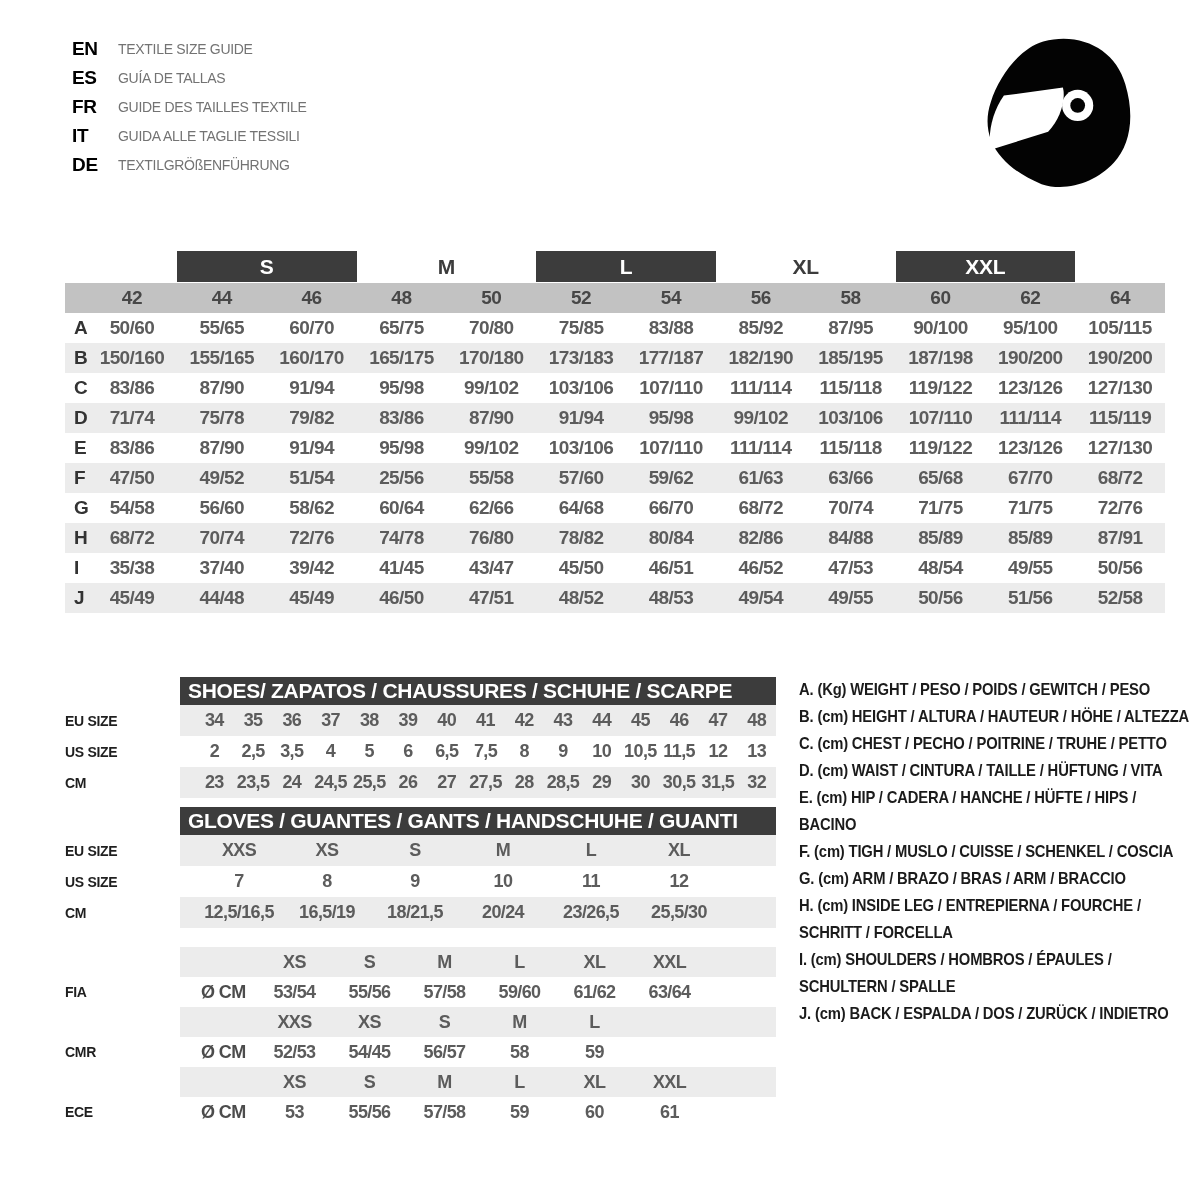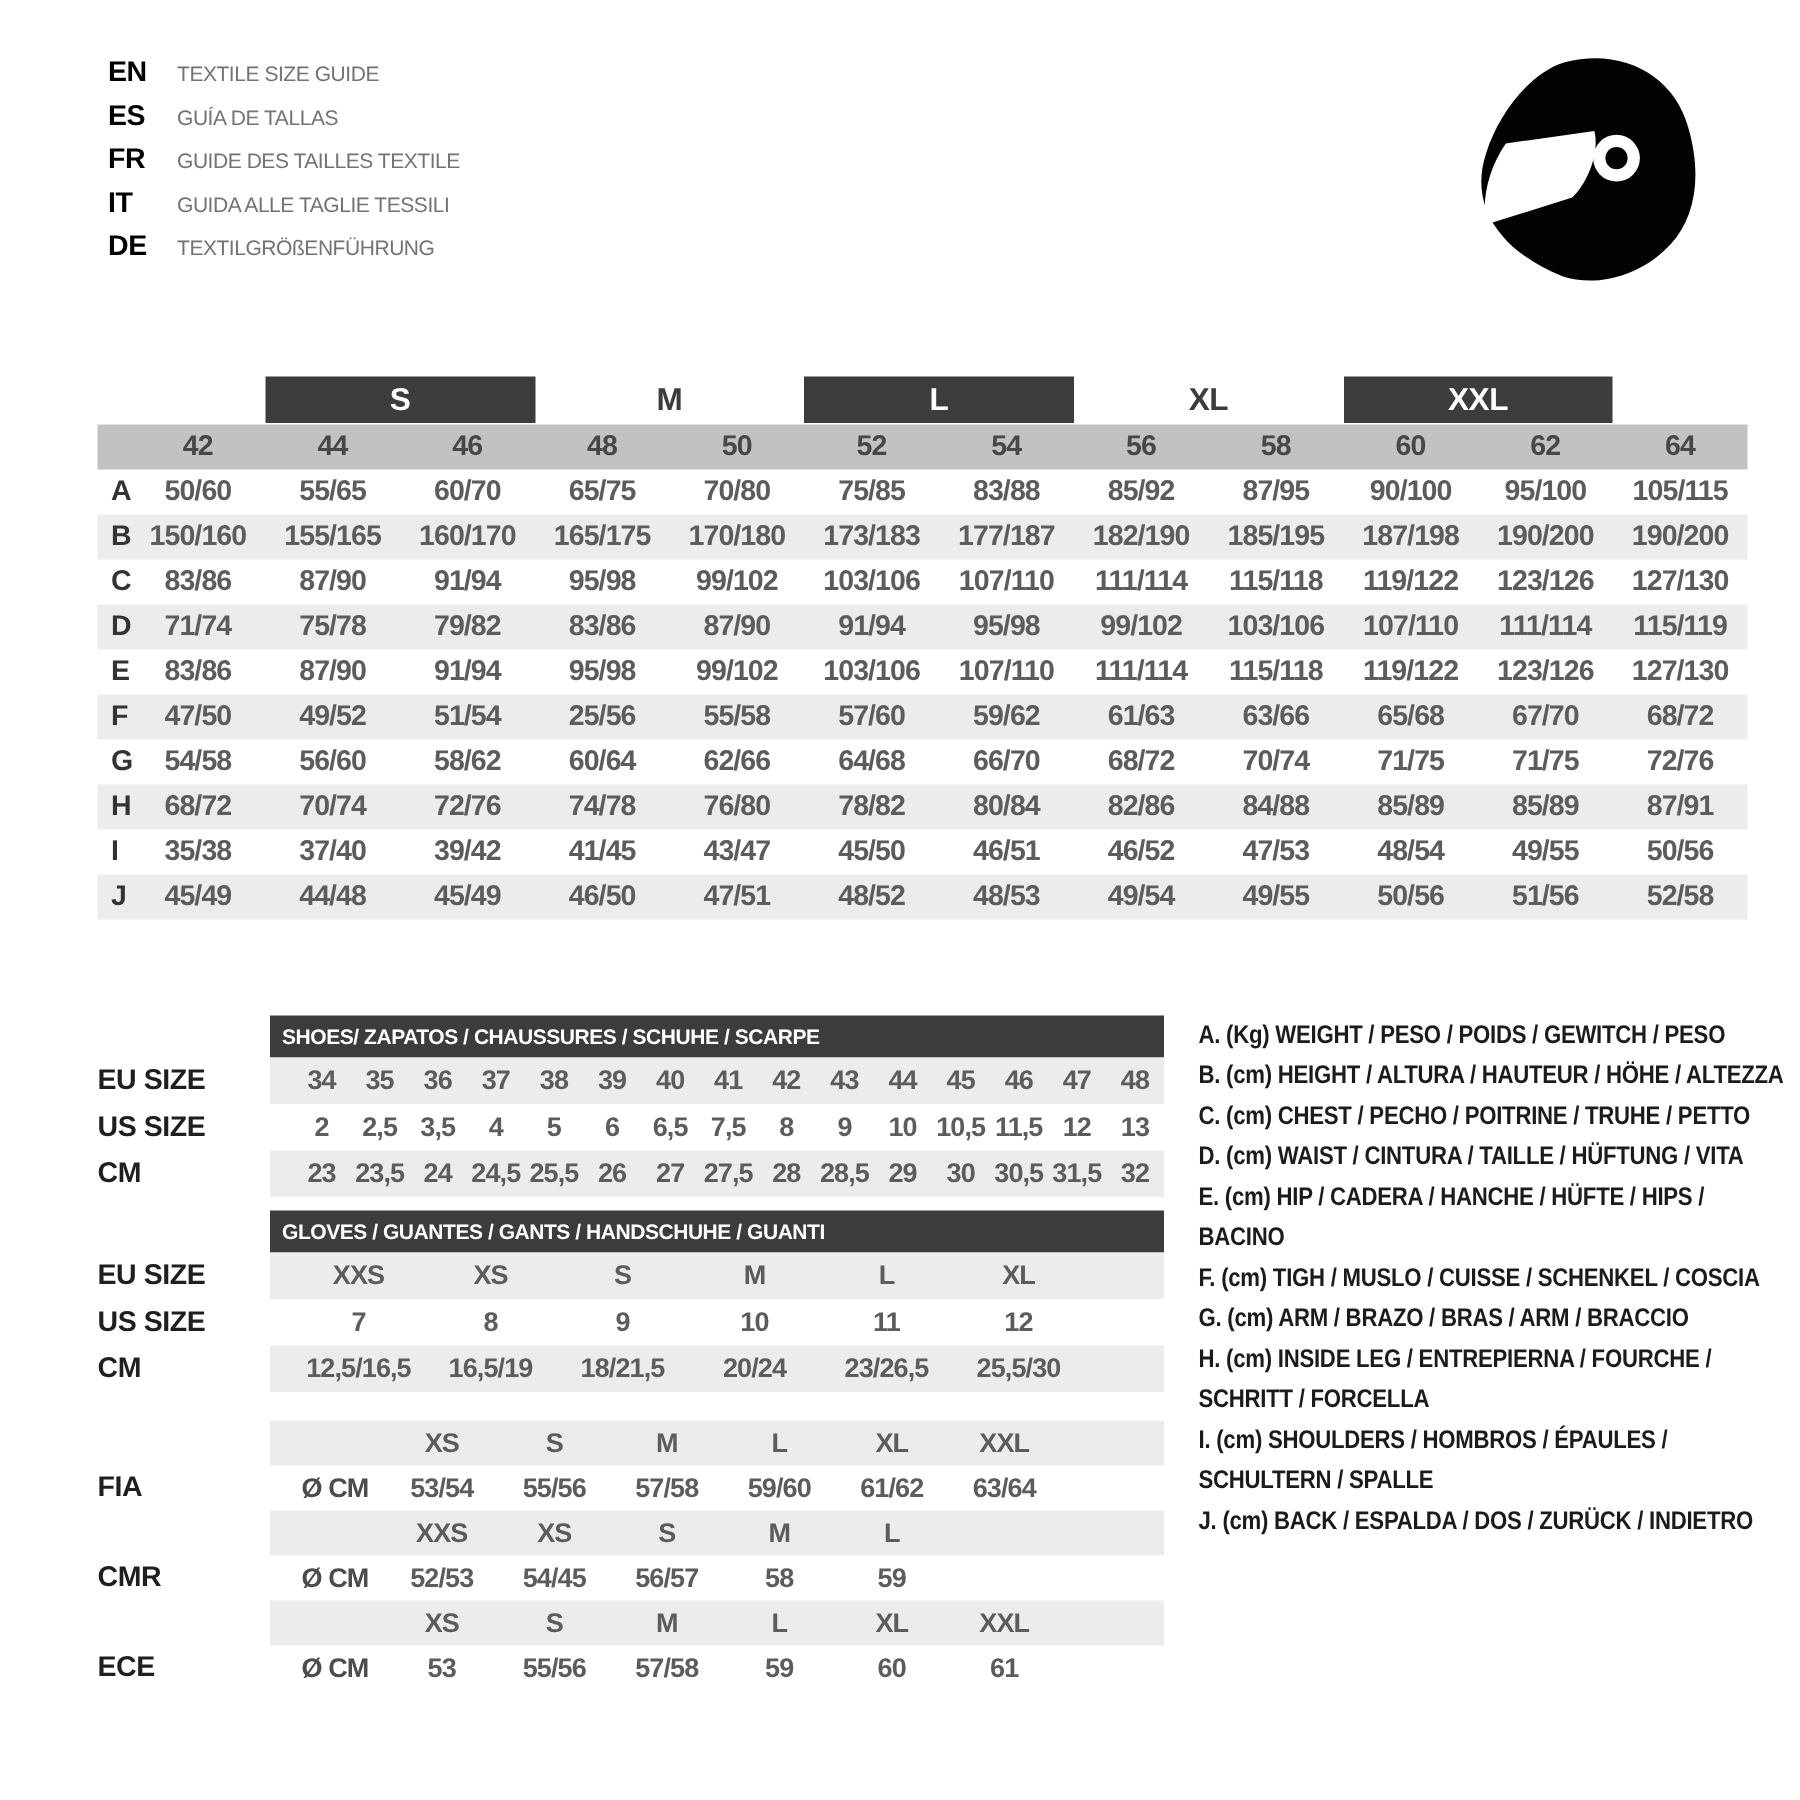--- a/index.html
+++ b/index.html
@@ -30,24 +30,24 @@
   .st-colbar { background:#c2c2c2; height:30px; }
   .st-colbar .cell { font-size:19px; font-weight:700; color:#474747; text-align:center; letter-spacing:-0.5px; }
   .st-row { height:30px; }
   .st-rows .st-row:nth-child(even) { background:#ececec; }
   .st-row .cell { font-size:19px; font-weight:700; color:#5c5c5c; text-align:center; letter-spacing:-0.6px; }
   .rl { padding-left:9px; font-size:19px; font-weight:700; color:#333; letter-spacing:-0.3px; }
 
   
   .btable { position:absolute; left:65px; width:711px; }
   .trow { display:flex; align-items:stretch; }
-  .side-label { width:115px; display:flex; align-items:center; font-size:19px; font-weight:700; color:#1f1f1f; letter-spacing:-0.3px; }
+  .side-label { width:115px; display:flex; align-items:center; font-size:14px; font-weight:700; color:#1f1f1f; letter-spacing:-0.3px; }
   .darkbar {
     flex:1; background:#3c3c3c; color:#fff; height:28px; display:flex; align-items:center;
-    padding-left:8px; font-size:14px; font-weight:700; letter-spacing:-0.3px; box-sizing:border-box;
+    padding-left:8px; font-size:21px; font-weight:700; letter-spacing:-0.3px; box-sizing:border-box;
   }
   .band { flex:1; display:grid; align-items:center; height:31px;padding-left:15px; }
   .band .cell { font-size:18px; font-weight:700; color:#5c5c5c; text-align:center; letter-spacing:-0.6px; }
   .band-gray { background:#ececec; }
   .cols15 { grid-template-columns:repeat(15,1fr); }
   .cols-gloves { grid-template-columns:repeat(6,88px) 1fr; }
   .cols-helmet { grid-template-columns:62px repeat(6,75px) 1fr; }
   .band .unit { text-align:left; padding-left:6px; color:#4c4c4c; }
   .helm-band { height:30px; }
   .size-cell-strong { color:#555; }

